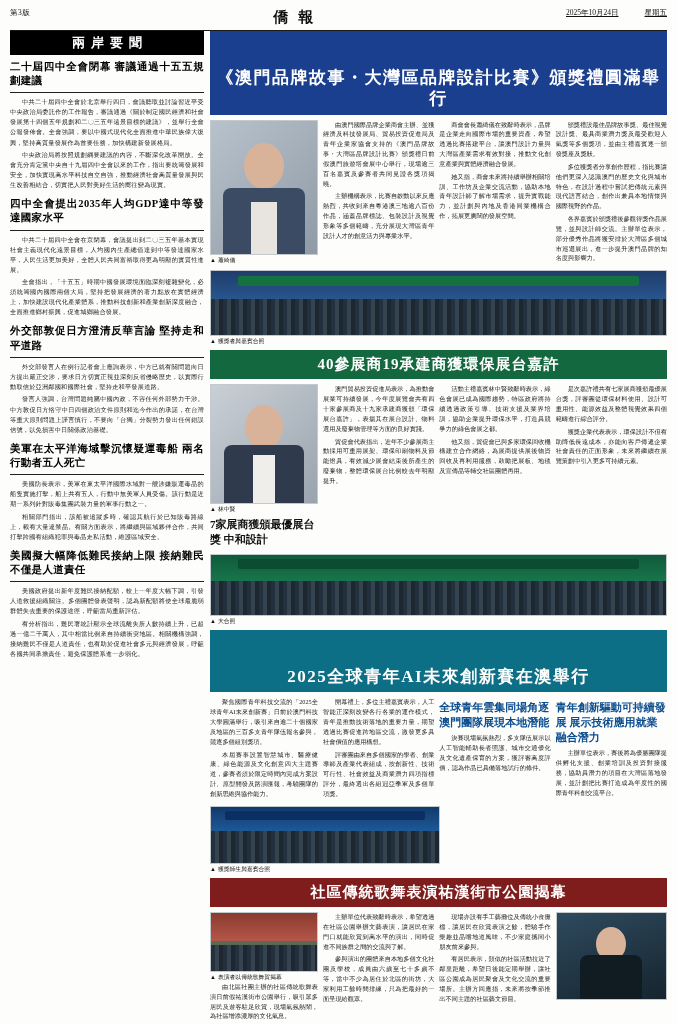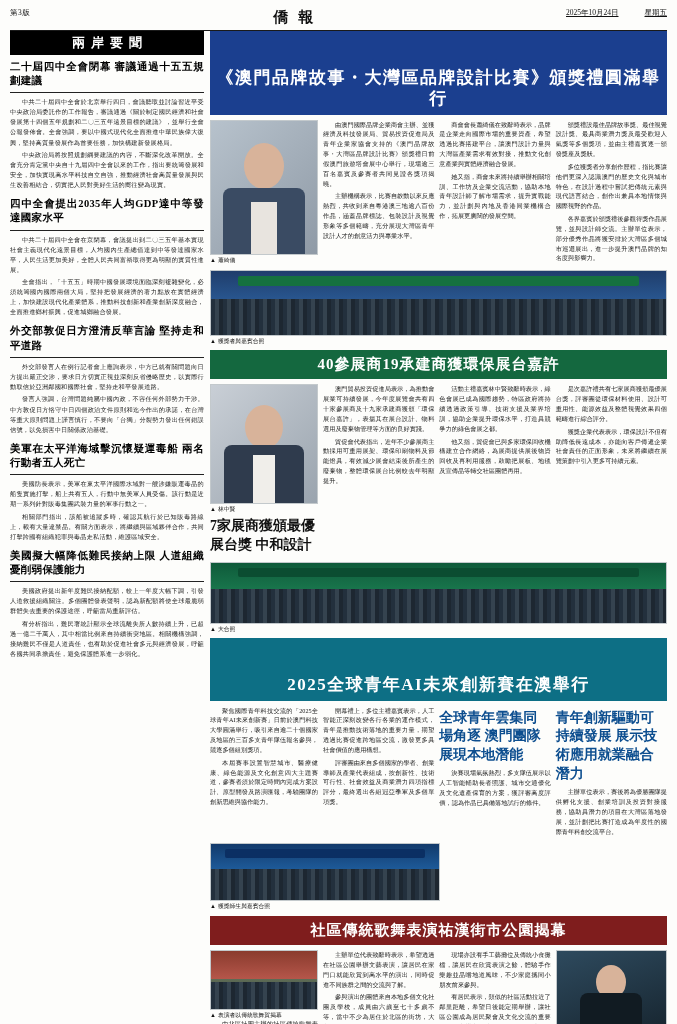--- a/index.html
+++ b/index.html
@@ -63,21 +63,21 @@
   .portrait-bg{position:absolute;inset:0;background:linear-gradient(135deg,#b7c2cc,#8f9aa6);}
   .head{position:absolute;left:50%;transform:translateX(-50%);border-radius:50%;background:#d8b39a;}
   .torso{position:absolute;left:50%;transform:translateX(-50%);border-radius:8px 8px 0 0;}
   .banner{position:absolute;left:6%;right:6%;top:8%;height:16%;background:#0f5fa8;border-radius:2px;}
   .banner.green{background:#15713f;}
   .row-people{position:absolute;left:0;right:0;bottom:0;height:56%;
     background:repeating-linear-gradient(90deg,#23303d 0 4px,#35434f 4px 8px,#1d2731 8px 12px);}
   .txtcol{font-size:6.2px;line-height:1.6;text-align:justify;color:#1a1a1a;}
   .txtcol p{margin:0 0 2.5px 0;text-indent:12px;}
   .subhead{
-    font-size:14px;font-weight:bold;color:#0d4e8f;margin:3px 0 3px 0;line-height:1.35;
+    font-size:11px;font-weight:bold;color:#0d4e8f;margin:3px 0 3px 0;line-height:1.35;
   }
   .subhead.dark{color:#111;}
 </style>
 </head>
 <body>
 
 <div class="page">
 
   <div class="masthead">
     <div class="left">第3版</div>
@@ -125,21 +125,21 @@
       <div class="art">
         <h3>美軍在太平洋海域擊沉懷疑運毒船 兩名行動者五人死亡</h3>
         <div class="rule"></div>
         <div class="body-txt">
           <p>美國防長表示，美軍在東太平洋國際水域對一艘涉嫌販運毒品的船隻實施打擊，船上共有五人，行動中無美軍人員受傷。該行動是近期一系列針對販毒集團武裝力量的軍事行動之一。</p>
           <p>相關部門指出，該船被追蹤多時，確認其航行於已知販毒路線上，載有大量違禁品。有關方面表示，將繼續與區域夥伴合作，共同打擊跨國有組織犯罪與毒品走私活動，維護區域安全。</p>
         </div>
       </div>
 
       <div class="art">
-        <h3>美國擬大幅降低難民接納上限 人道組織憂削弱保護能力</h3>
+        <h3>美國擬大幅降低難民接納上限 接納難民不僅是人道責任</h3>
         <div class="rule"></div>
         <div class="body-txt">
           <p>美國政府提出新年度難民接納配額，較上一年度大幅下調，引發人道救援組織關注。多個團體發表聲明，認為新配額將使全球最脆弱群體失去重要的保護途徑，呼籲當局重新評估。</p>
           <p>有分析指出，難民署統計顯示全球流離失所人數持續上升，已超過一億二千萬人，其中相當比例來自持續衝突地區。相關機構強調，接納難民不僅是人道責任，也有助於促進社會多元與經濟發展，呼籲各國共同承擔責任，避免保護體系進一步弱化。</p>
         </div>
       </div>
 
     </div>
 
     <div class="col-right">

